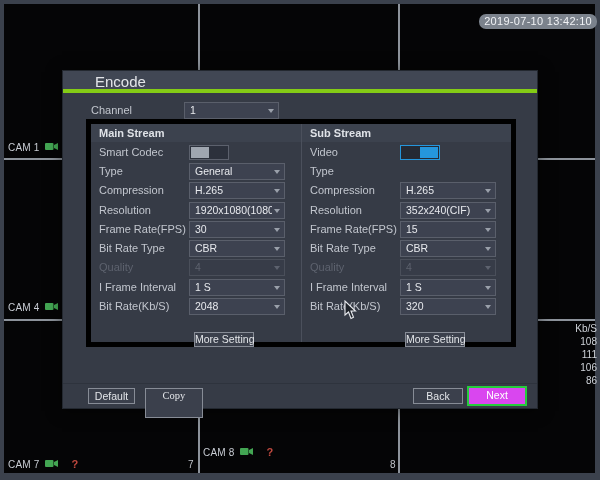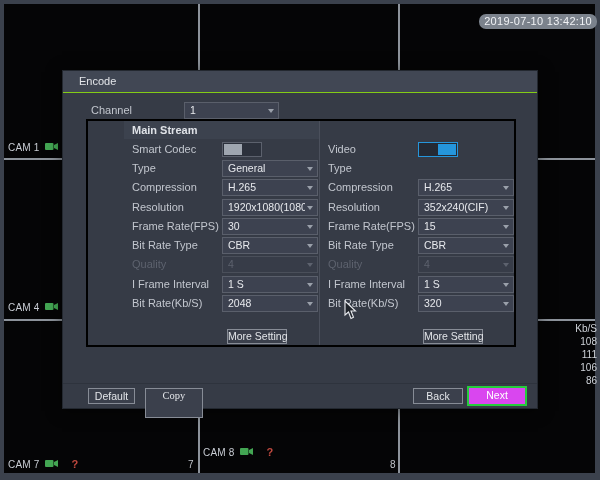--- a/index.html
+++ b/index.html
@@ -24,38 +24,38 @@
 
   .timestamp { position:absolute; top:14px; right:3px; background:#7b828c; color:#f0f2f5;
                font-size:11px; padding:1px 5px 2px 5px; letter-spacing:.3px;border-radius:7px; }
 
   .bitrate { position:absolute; top:322px; right:3px; text-align:right;
              font-size:10px; color:#ced2d8; line-height:13px; }
 
   
   .dialog { position:absolute; left:62px; top:70px; width:476px; height:339px;
             background:#363b46; border:1px solid #232830; box-shadow:0 2px 14px rgba(0,0,0,.55); }
-  .titlebar { height:22px; background:#414754; border-bottom:1px solid #84cc16;
-              line-height:21px; padding-left:16px; font-size:11px; color:#e3e5e9; }
+  .titlebar { height:22px; background:#414754; border-bottom:4px solid #84cc16;
+              line-height:21px; padding-left:32px; font-size:15px; color:#e3e5e9; }
 
   .lbl { font-size:11px; color:#c2c6ce; }
   .channel-row { position:absolute; left:0; top:31px; width:100%; height:17px; }
   .channel-row .lbl { position:absolute; left:28px; line-height:17px; }
 
   .dd { position:absolute; left:98px; top:0; width:96px; height:17px; background:#3d4250;
         border:1px solid #5a5f6b; cursor:pointer; }
   .dd .dd-val { position:absolute; left:5px; top:0; right:12px; line-height:15px; font-size:10.5px;
                 color:#e7e9ed; white-space:nowrap; overflow:hidden; }
   .dd .dd-arrow { position:absolute; right:4px; top:6px; width:0; height:0;
                   border-left:3.5px solid transparent; border-right:3.5px solid transparent;
                   border-top:4px solid #9aa0aa; }
   .channel-row .dd { left:121px; top:0; width:95px; }
 
   .panels { position:absolute; left:23px; top:48px; width:430px; height:228px;
-            border:2px solid #000000; display:flex;padding-left:36px; }
+            border:5px solid #000000; display:flex; }
   .panel { position:relative; width:50%; height:100%; }
   .panel + .panel { border-left:1px solid #4b505c; }
   .panel-header { height:18px; line-height:18px; background:#3c424e; padding-left:8px;
                   font-size:11px; font-weight:bold; color:#dfe2e7; }
   .row { position:absolute; left:0; width:100%; height:17px; }
   .row .lbl { position:absolute; left:8px; line-height:17px; white-space:nowrap; }
   .row.disabled .lbl { color:#5d626e; }
   .row.disabled .dd { background:#373c48; border-color:#4a4f5a; }
   .row.disabled .dd .dd-val { color:#5d626e; }
   .row.disabled .dd .dd-arrow { border-top-color:#5d626e; }
@@ -229,20 +229,21 @@
           <div class="dd">
             <span class="dd-val">2048</span>
             <span class="dd-arrow"></span>
           </div>
         </div>
 
         <div class="btn more-btn">More Setting</div>
       </div>
 
       <div class="panel">
+        <div class="panel-header">Sub Stream</div>
 
         <div class="row" style="top:20px;">
           <span class="lbl">Video</span>
           <div class="toggle on">
               <span class="knob"></span>
             </div>
         </div>
 
         <div class="row" style="top:39px;">
           <span class="lbl">Type</span>

